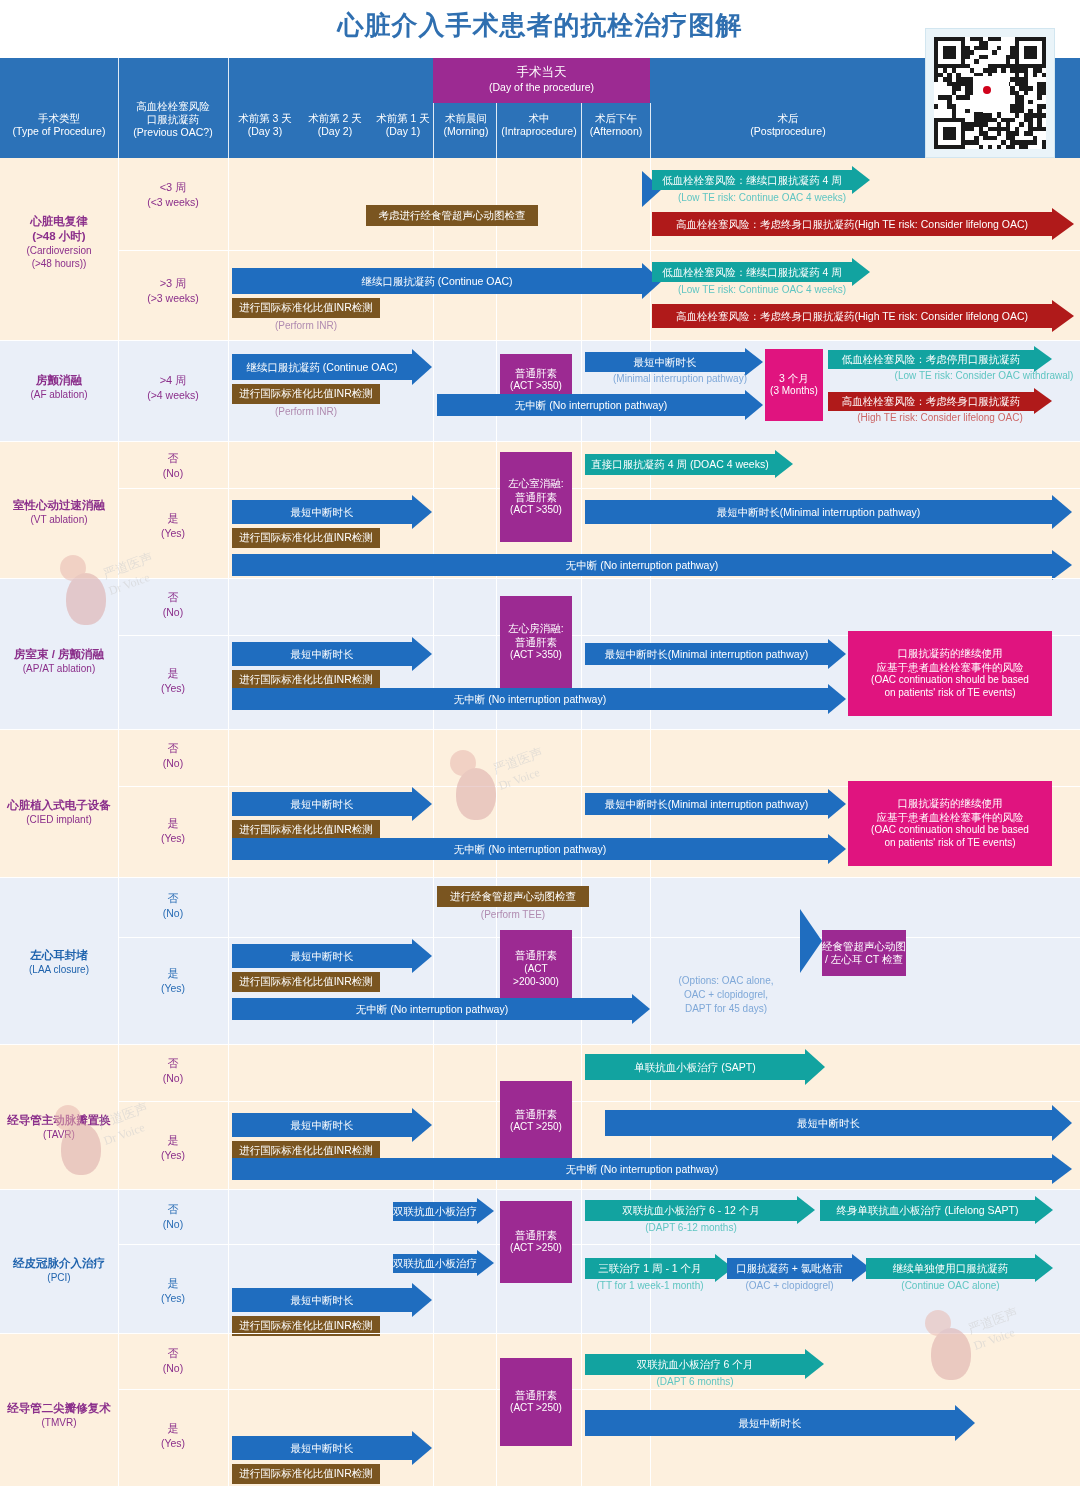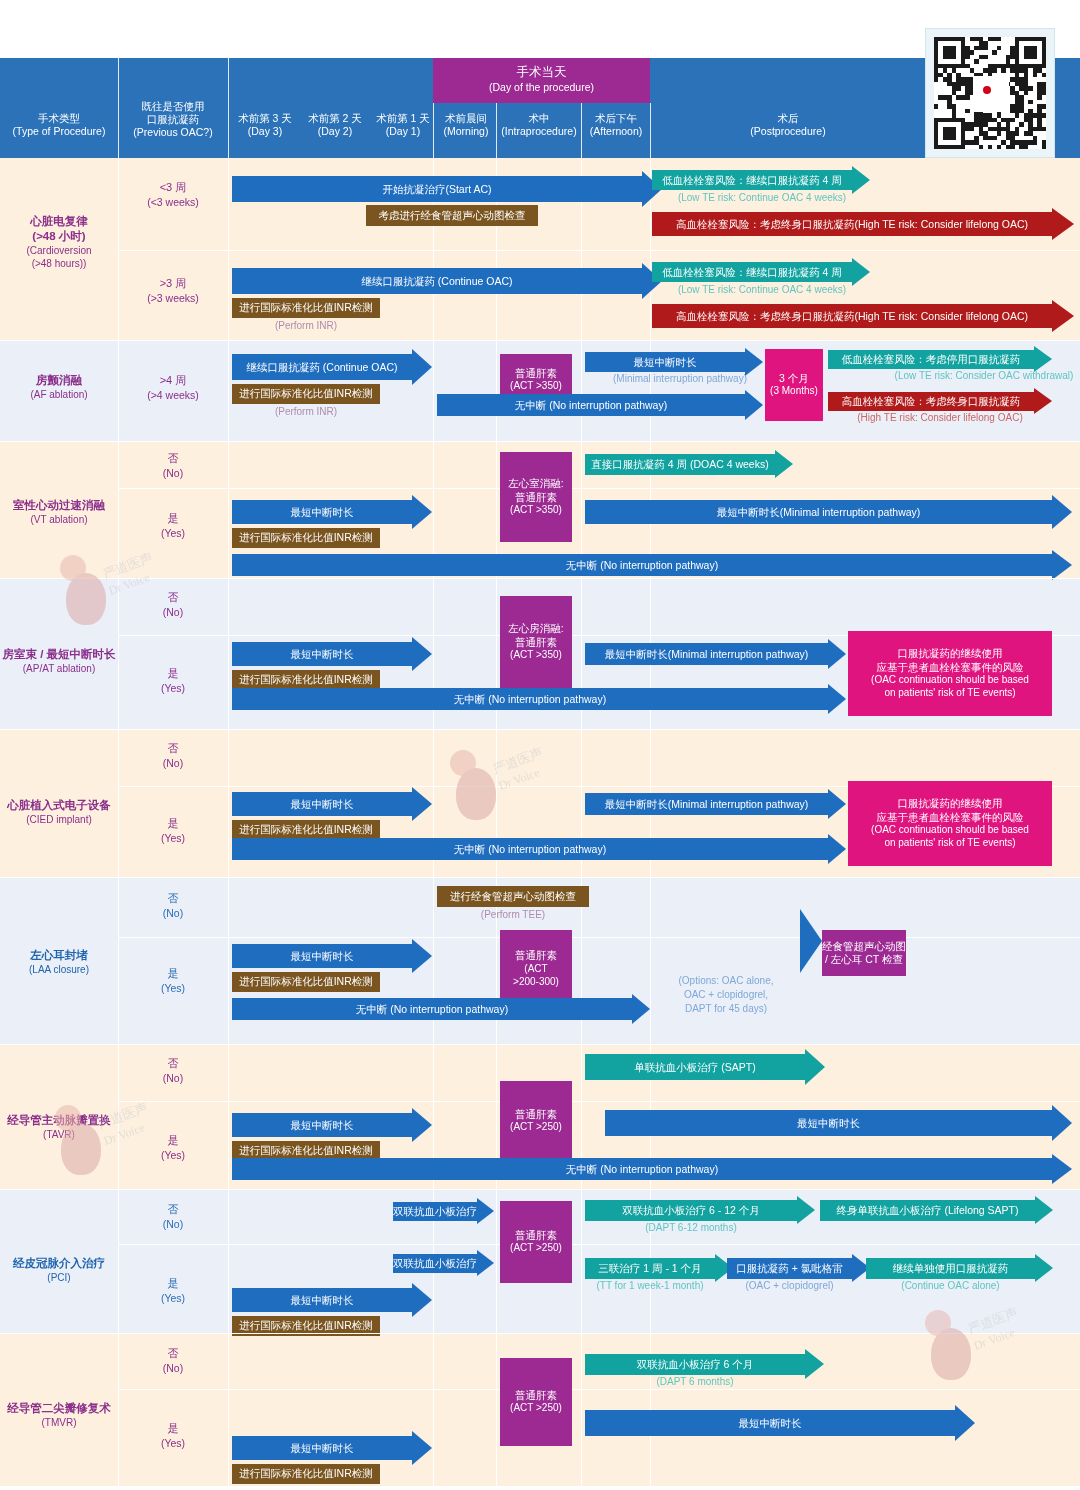--- a/index.html
+++ b/index.html
@@ -79,20 +79,21 @@
   .wm .blob2{position:absolute;width:40px;height:52px;border-radius:50% 50% 45% 45%;background:#dcaaa8;}
   .wm .wtxt{position:absolute;font-size:13px;color:#cfcfcf;transform:rotate(-20deg);white-space:nowrap;}
   .wm .wtxt2{position:absolute;font-size:12px;color:#cfcfcf;transform:rotate(-20deg);
              font-family:"Liberation Serif",serif;white-space:nowrap;}
 </style>
 </head>
 <body>
 
 <div class="page">
 
+  <div class="title">心脏介入手术患者的抗栓治疗图解</div>
 
   <div class="hdr"></div>
   <div class="hdr-today"></div>
 
   <div class="vline" style="left:118px;"></div>
   <div class="vline" style="left:228px;"></div>
   <div class="vline" style="left:433px;top:103px;height:55px;"></div>
   <div class="vline" style="left:496px;top:103px;height:55px;"></div>
   <div class="vline" style="left:581px;top:103px;height:55px;"></div>
   <div class="vline" style="left:650px;top:103px;height:55px;"></div>
@@ -100,21 +101,21 @@
   <div class="hdr-today-lbl">
     <span class="cn">手术当天</span>
     <span class="en">(Day of the procedure)</span>
   </div>
 
   <div class="hdr-cell" style="left:0;top:112px;width:118px;">
     <span class="cn">手术类型</span>
     <span class="en">(Type of Procedure)</span>
   </div>
   <div class="hdr-cell" style="left:118px;top:100px;width:110px;">
-    <span class="cn">既往是否使用</span>
+    <span class="cn">高血栓栓塞风险</span>
     <span class="cn">口服抗凝药</span>
     <span class="en">(Previous OAC?)</span>
   </div>
   <div class="hdr-cell" style="left:230px;top:112px;width:70px;">
     <span class="cn">术前第 3 天</span>
     <span class="en">(Day 3)</span>
   </div>
   <div class="hdr-cell" style="left:300px;top:112px;width:70px;">
     <span class="cn">术前第 2 天</span>
     <span class="en">(Day 2)</span>
@@ -510,23 +511,20 @@
 
     <div class="oaclabel" style="top:22px;">
       <span class="cn">&lt;3 周</span>
       <span class="en">(&lt;3 weeks)</span>
     </div>
     <div class="oaclabel" style="top:118px;">
       <span class="cn">&gt;3 周</span>
       <span class="en">(&gt;3 weeks)</span>
     </div>
 
-    <div class="arrow ar-blue" style="left:232px;top:18px;width:410px;height:26px;">
-      <span class="cn">开始抗凝治疗(Start AC)</span>
-    </div>
     <div class="ar-head" style="left:642px;top:31px;border-top:18px solid transparent;border-bottom:18px solid transparent;border-left:20px solid #1f6dbf;"></div>
 
     <div class="box bx-brown" style="left:366px;top:47px;width:172px;height:21px;">
       <span class="cn">考虑进行经食管超声心动图检查</span>
     </div>
 
     <div class="arrow ar-teal" style="left:652px;top:12px;width:200px;height:20px;">
       <span class="cn">低血栓栓塞风险：继续口服抗凝药 4 周</span>
     </div>
     <div class="ar-head" style="left:852px;top:22px;border-top:14px solid transparent;border-bottom:14px solid transparent;border-left:18px solid #12a3a0;"></div>
@@ -652,21 +650,21 @@
     </div>
     <div class="ar-head" style="left:1052px;top:354px;border-top:17px solid transparent;border-bottom:17px solid transparent;border-left:20px solid #1f6dbf;"></div>
 
     <div class="arrow ar-blue" style="left:232px;top:396px;width:820px;height:22px;">
       <span class="cn">无中断 (No interruption pathway)</span>
     </div>
     <div class="ar-head" style="left:1052px;top:407px;border-top:15px solid transparent;border-bottom:15px solid transparent;border-left:20px solid #1f6dbf;"></div>
 
     <div class="rowline" style="top:420px;"></div>
     <div class="proclabel p-purple" style="top:489px;">
-      <span class="cn">房室束 / 最短中断时长</span>
+      <span class="cn">房室束 / 房颤消融</span>
       <span class="en">(AP/AT ablation)</span>
     </div>
     <div class="subline" style="left:118px;top:477px;width:962px;"></div>
 
     <div class="oaclabel" style="top:432px;">
       <span class="cn">否</span>
       <span class="en">(No)</span>
     </div>
     <div class="oaclabel" style="top:508px;">
       <span class="cn">是</span>

